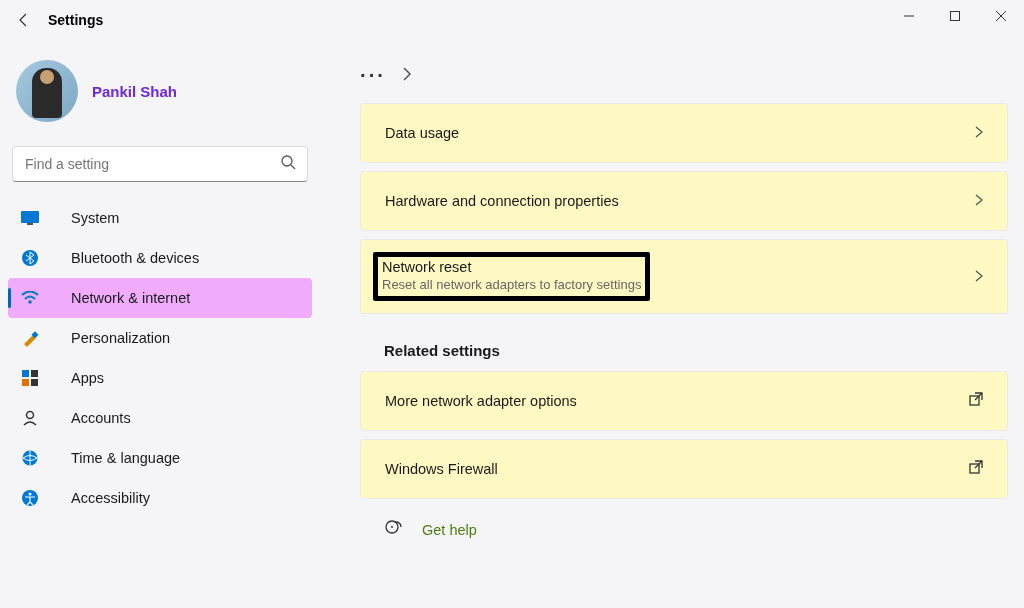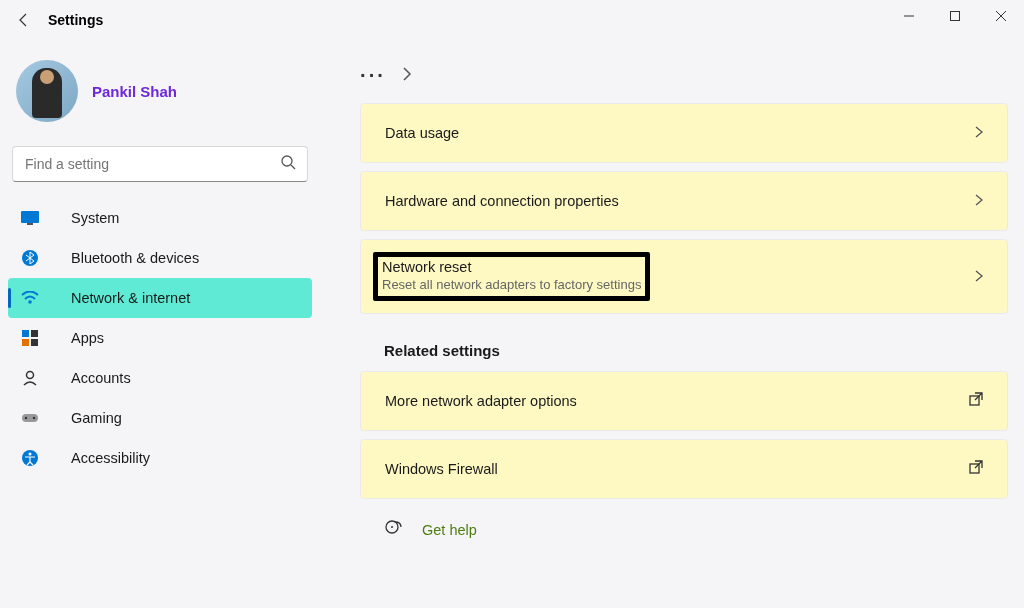--- a/index.html
+++ b/index.html
@@ -14,21 +14,21 @@
   .profile { display:flex; align-items:center; padding: 20px 8px 24px 8px; gap:14px;}
   .avatar { width:62px; height:62px; border-radius:50%; background: linear-gradient(135deg,#a5c8e0,#7da8c4); display:flex; align-items:center; justify-content:center; overflow:hidden; position:relative;}
   .avatar-figure { width:30px; height:50px; background:#2a2a2a; border-radius:14px 14px 4px 4px; position:absolute; top:8px;}
   .avatar-head { width:14px; height:14px; background:#c9a075; border-radius:50%; position:absolute; top:10px;}
   .username { font-size:15px; font-weight:600; color:#6d28d9;}
   .search { position:relative; margin: 0 4px 16px 4px;}
   .search input { width:100%; height:36px; border:1px solid #d8d8d8; border-bottom:1.5px solid #888; border-radius:4px; padding: 0 40px 0 12px; font-size:14px; background:#fff; outline:none; }
   .search-icon { position:absolute; right:12px; top:50%; transform:translateY(-50%); color:#555;}
   .nav { display:flex; flex-direction:column; }
   .nav-item { display:flex; align-items:center; height:40px; padding: 0 12px; gap:31px; font-size:14.5px; color:#1a1a1a; border-radius:4px; cursor:pointer; position:relative;}
-  .nav-item.active { background:#5eead4; }
+  .nav-item.active { background:#f0abfc; }
   .nav-item.active::before { content:""; position:absolute; left:0; top:10px; bottom:10px; width:3px; background:#0067c0; border-radius:2px;}
   .nav-icon { width:20px; height:20px; display:flex; align-items:center; justify-content:center; flex-shrink:0;}
   .main { flex:1; padding: 24px 0 0 40px; overflow:hidden;}
   .breadcrumb { display:flex; align-items:center; gap:16px; margin-bottom:16px;}
   .breadcrumb-dots { font-size:20px; font-weight:bold; color:#333; letter-spacing:2px;}
   .breadcrumb-chevron { color:#555;}
   .page-title { font-size:30px; font-weight:600; color:#1a1a1a; }
   .card-list { display:flex; flex-direction:column; gap:4px; padding-right:16px;}
   .card { background:#fef9c3; border:1px solid #eaeaea; border-radius:4px; padding: 20px 24px; display:flex; align-items:center; justify-content:space-between; cursor:pointer;}
   .card-content { display:flex; flex-direction:column;}
@@ -112,47 +112,56 @@
             <svg width="18" height="14" viewBox="0 0 18 14">
               <path d="M1 4 Q9 -3 17 4" stroke="#0078d4" stroke-width="2" fill="none"></path>
               <path d="M4 8 Q9 3 14 8" stroke="#0078d4" stroke-width="2" fill="none"></path>
               <circle cx="9" cy="11" r="1.8" fill="#0078d4"></circle>
             </svg>
           </span>
         <span>Network &amp; internet</span>
       </div>
       <div class="nav-item">
         <span class="nav-icon">
+            <svg width="18" height="18">
+              <path d="M3 15 L12 6 L15 9 L6 18 Z" fill="#d68a00"></path>
+              <rect x="12" y="3" width="5" height="5" transform="rotate(45 14 5)" fill="#0078d4"></rect>
+            </svg>
+          </span>
+        <span>Personalization</span>
+      </div>
+      <div class="nav-item">
+        <span class="nav-icon">
             <svg width="16" height="16">
               <rect x="0" y="0" width="7" height="7" fill="#0078d4"></rect>
               <rect x="9" y="0" width="7" height="7" fill="#333"></rect>
               <rect x="0" y="9" width="7" height="7" fill="#e07000"></rect>
               <rect x="9" y="9" width="7" height="7" fill="#333"></rect>
             </svg>
           </span>
         <span>Apps</span>
       </div>
       <div class="nav-item">
         <span class="nav-icon">
             <svg width="16" height="16">
               <circle cx="8" cy="5" r="3.5" stroke="#333" stroke-width="1.5" fill="none"></circle>
               <path d="M2 15 Q8 9 14 15" stroke="#333" stroke-width="1.5" fill="none"></path>
             </svg>
           </span>
         <span>Accounts</span>
       </div>
       <div class="nav-item">
         <span class="nav-icon">
-            <svg width="18" height="14">
-              <rect x="1" y="3" width="16" height="8" rx="4" fill="#999"></rect>
-              <circle cx="5" cy="7" r="1.2" fill="#333"></circle>
-              <circle cx="13" cy="7" r="1.2" fill="#333"></circle>
-            </svg>
-          </span>
-        <span>Gaming</span>
+            <svg width="18" height="18">
+              <circle cx="9" cy="9" r="7.5" fill="#0078d4"></circle>
+              <path d="M2 9 Q9 4 16 9 M2 9 Q9 14 16 9" stroke="#fff" stroke-width="1" fill="none"></path>
+              <line x1="9" y1="1.5" x2="9" y2="16.5" stroke="#fff" stroke-width="1"></line>
+            </svg>
+          </span>
+        <span>Time &amp; language</span>
       </div>
       <div class="nav-item">
         <span class="nav-icon">
             <svg width="18" height="18">
               <circle cx="9" cy="9" r="8" fill="#0078d4"></circle>
               <circle cx="9" cy="5" r="1.5" fill="#fff"></circle>
               <path d="M4 8 L14 8 M9 8 V13 M9 13 L6 16 M9 13 L12 16" stroke="#fff" stroke-width="1.2"></path>
             </svg>
           </span>
         <span>Accessibility</span>

